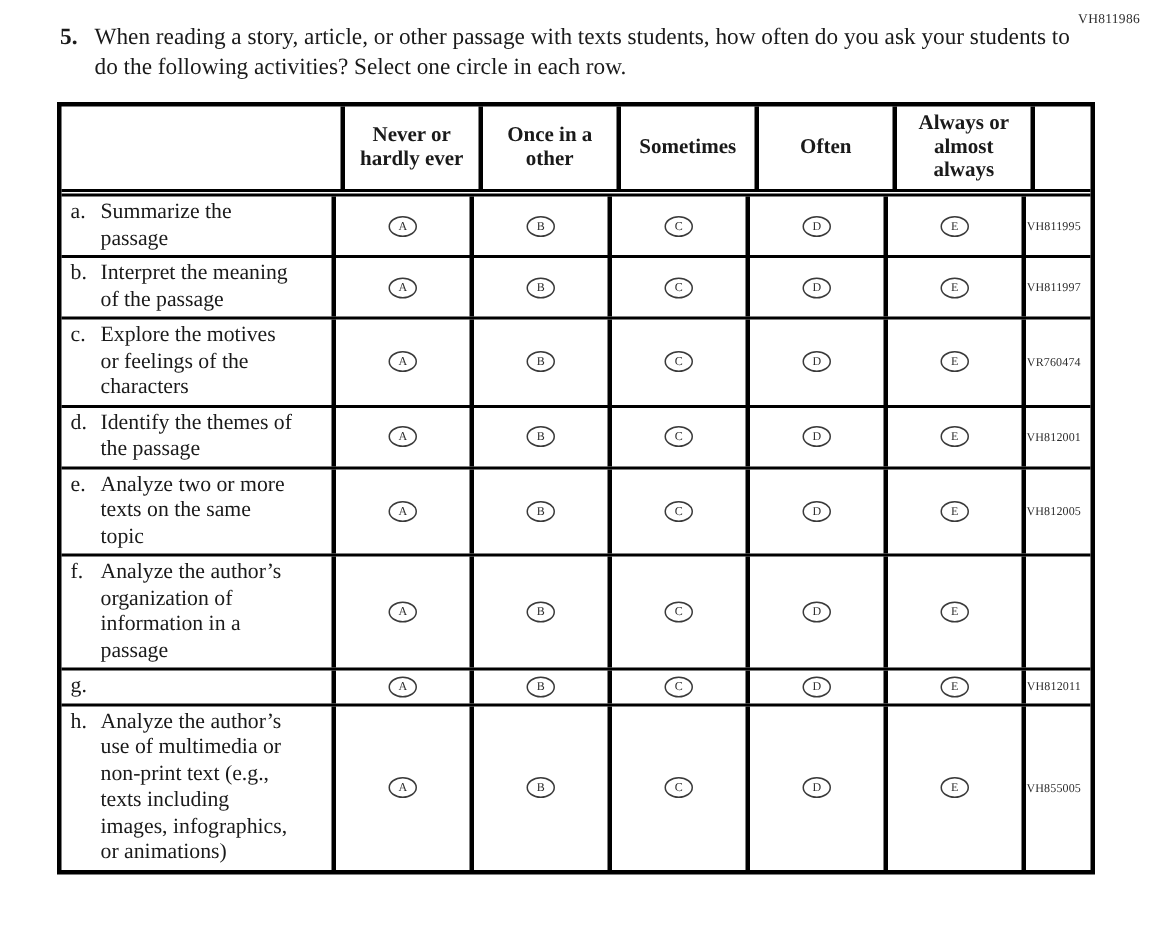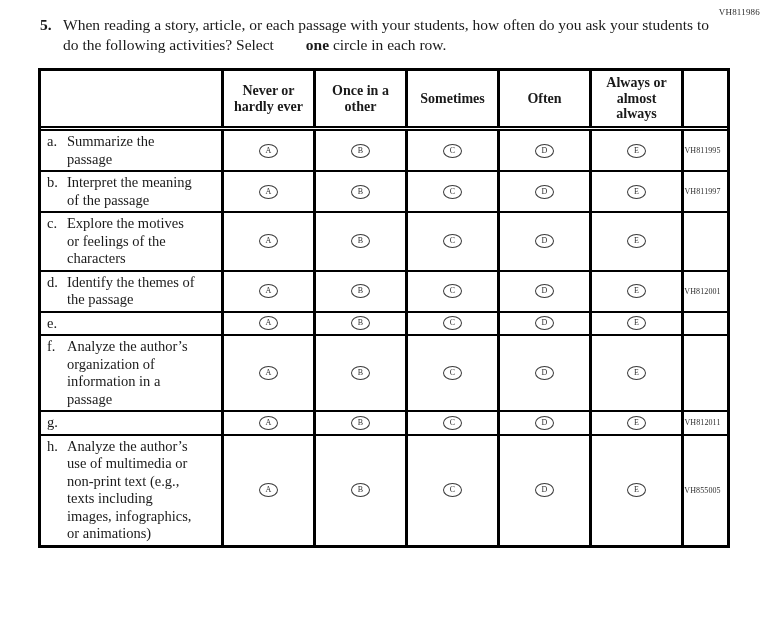--- a/index.html
+++ b/index.html
@@ -30,36 +30,37 @@
   }
   .qnum {
     font-weight: bold;
     width: 16px;
     flex: none;
   }
   .qtext {
     margin-left: 7px;
     width: 660px;
   }
-  .qtext b { font-weight: bold; margin-left: 28px; }
+  .qtext b { font-weight: normal; }
   .qtable {
     margin: 14px 0 0 38px;
     width: 692px;
     border: 3px solid #000;
     box-sizing: border-box;
     background: #fff;
   }
   .trow {
     display: flex;
     border-bottom: 2px solid #000;
   }
   .trow:last-child { border-bottom: none; }
   .thead {
     border-bottom: 5px double #000;
     min-height: 55px;
+    justify-content: flex-end;
   }
   .cell {
     box-sizing: border-box;
     border-right: 3px solid #000;
     display: flex;
   }
   .c-label { width: 183px; padding: 2px 4px 2px 6px; }
   .c-opt   { width: 92px;  align-items: center; justify-content: center; }
   .c-code  {
     width: 37px;
@@ -106,21 +107,21 @@
 </style>
 </head>
 <body>
 
 <div class="page">
 
   <div class="top-code">VH811986</div>
 
   <div class="question">
     <span class="qnum">5.</span>
-    <div class="qtext"><span>When reading a story, article, or each passage with your students, how often do you</span> <span>ask your students to do the following activities? Select</span> <b>one</b> <span>circle in each row.</span></div>
+    <div class="qtext"><span>When reading a story, article, or other passage with texts students, how often do you</span> <span>ask your students to do the following activities? Select</span> <b>one</b> <span>circle in each row.</span></div>
   </div>
 
   <div class="qtable">
     <div class="trow thead">
       <div class="cell c-label"></div>
       <div class="cell c-opt">Never or
 hardly ever</div>
       <div class="cell c-opt">Once in a
 other</div>
       <div class="cell c-opt">Sometimes</div>
@@ -192,20 +193,21 @@
         </div>
         <div class="cell c-opt">
           <span class="bubble">C</span>
         </div>
         <div class="cell c-opt">
           <span class="bubble">D</span>
         </div>
         <div class="cell c-opt">
           <span class="bubble">E</span>
         </div>
+        <div class="cell c-code">VR760474</div>
       </div>
       <div class="trow tbody-row">
         <div class="cell c-label">
           <span class="row-letter">d.</span>
           <span class="row-text">Identify the themes of
 the passage</span>
         </div>
         <div class="cell c-opt">
           <span class="bubble">A</span>
         </div>
@@ -219,36 +221,40 @@
           <span class="bubble">D</span>
         </div>
         <div class="cell c-opt">
           <span class="bubble">E</span>
         </div>
         <div class="cell c-code">VH812001</div>
       </div>
       <div class="trow tbody-row">
         <div class="cell c-label">
           <span class="row-letter">e.</span>
-        </div>
-        <div class="cell c-opt">
-          <span class="bubble">A</span>
-        </div>
-        <div class="cell c-opt">
-          <span class="bubble">B</span>
-        </div>
-        <div class="cell c-opt">
-          <span class="bubble">C</span>
-        </div>
-        <div class="cell c-opt">
-          <span class="bubble">D</span>
-        </div>
-        <div class="cell c-opt">
-          <span class="bubble">E</span>
-        </div>
+          <span class="row-text">Analyze two or more
+texts on the same
+topic</span>
+        </div>
+        <div class="cell c-opt">
+          <span class="bubble">A</span>
+        </div>
+        <div class="cell c-opt">
+          <span class="bubble">B</span>
+        </div>
+        <div class="cell c-opt">
+          <span class="bubble">C</span>
+        </div>
+        <div class="cell c-opt">
+          <span class="bubble">D</span>
+        </div>
+        <div class="cell c-opt">
+          <span class="bubble">E</span>
+        </div>
+        <div class="cell c-code">VH812005</div>
       </div>
       <div class="trow tbody-row">
         <div class="cell c-label">
           <span class="row-letter">f.</span>
           <span class="row-text">Analyze the author’s
 organization of
 information in a
 passage</span>
         </div>
         <div class="cell c-opt">

